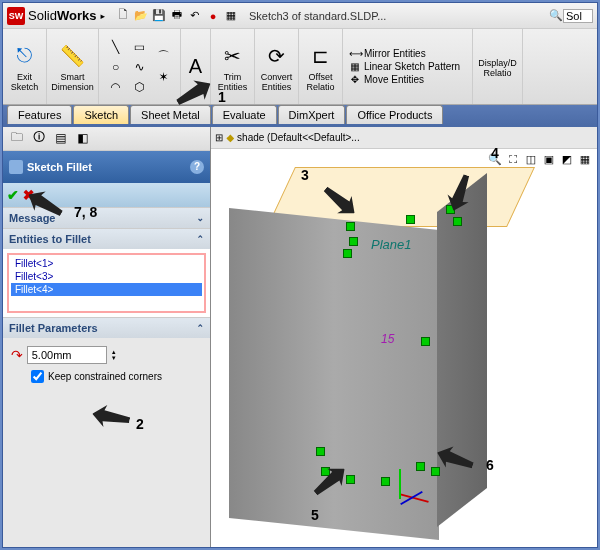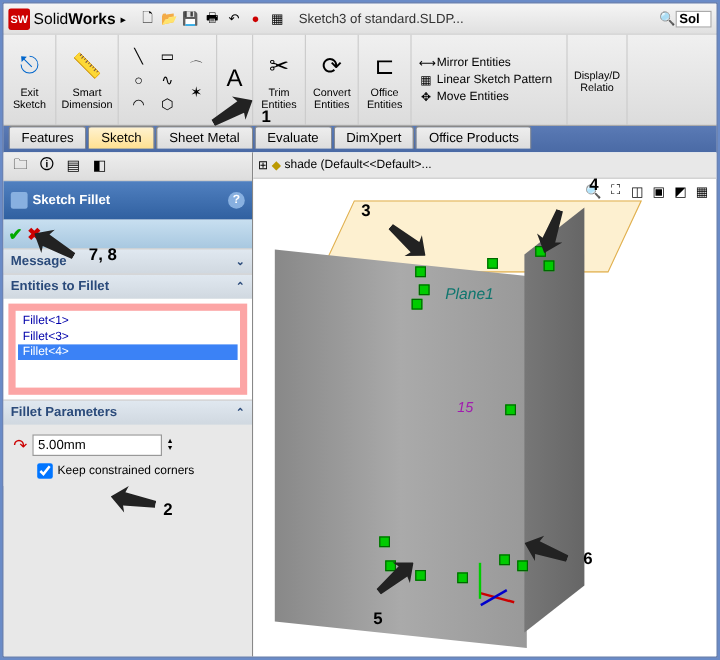--- a/index.html
+++ b/index.html
@@ -7,21 +7,21 @@
 .window { background: #e8e8e8; width: 596px; height: 546px; margin: 2px; border: 1px solid #3a5a9a; }
 
 .titlebar { height: 26px; background: linear-gradient(#f5f5f5, #e0e0e0); display: flex; align-items: center; padding: 0 4px; border-bottom: 1px solid #ccc; }
 .logo { width: 18px; height: 18px; background: #c00; border-radius: 2px; margin-right: 3px; display: flex; align-items: center; justify-content: center; color: #fff; font-size: 9px; font-weight: bold; }
 .app-title { font-size: 13px; }
 .app-title .bold { font-weight: bold; }
 .qat { margin-left: 10px; display: flex; gap: 2px; align-items: center; }
 .qat-btn { width: 16px; height: 16px; font-size: 11px; display: flex; align-items: center; justify-content: center; cursor: pointer; }
 .doc-title { margin-left: 10px; font-size: 11px; color: #333; }
 .search-box { margin-left: auto; display: flex; align-items: center; font-size: 11px; }
-.search-box input { width: 30px; border: 1px solid #aaa; font-size: 11px; padding: 0 2px; font-weight: bold; }
+.search-box input { width: 30px; border: 1px solid #aaa; font-size: 11px; padding: 0 2px; }
 
 .ribbon { height: 76px; background: linear-gradient(#f0f0f0, #dcdcdc); display: flex; border-bottom: 1px solid #aaa; }
 .ribbon-group { border-right: 1px solid #ccc; padding: 2px 4px; display: flex; flex-direction: column; align-items: center; justify-content: center; text-align: center; }
 .rg-big { width: 44px; }
 .rg-icon { font-size: 20px; height: 28px; display: flex; align-items: center; justify-content: center; }
 .rg-label { font-size: 9px; line-height: 10px; margin-top: 2px; }
 .rg-shapes { width: 82px; display: flex; flex-wrap: wrap; gap: 2px; align-content: center; padding: 4px; }
 .shape-btn { width: 22px; height: 18px; font-size: 12px; display: flex; align-items: center; justify-content: center; cursor: pointer; }
 .rg-list { display: flex; flex-direction: column; align-items: flex-start; gap: 2px; padding: 2px 6px; font-size: 10px; }
 .rg-list-item { display: flex; align-items: center; gap: 3px; }
@@ -43,27 +43,27 @@
 
 .pm-confirm { height: 24px; background: linear-gradient(#c8dff0, #a8c8e0); display: flex; align-items: center; gap: 4px; padding: 0 4px; }
 .ok-btn { color: #0a0; font-size: 14px; font-weight: bold; cursor: pointer; }
 .x-btn { color: #c00; font-size: 14px; font-weight: bold; cursor: pointer; }
 
 .pm-section { border-top: 1px solid #ccc; }
 .pm-section-head { height: 20px; background: linear-gradient(#e0e8f0, #d0d8e0); display: flex; align-items: center; padding: 0 6px; font-size: 11px; font-weight: bold; color: #2a4a7a; }
 .pm-chevron { margin-left: auto; font-size: 9px; }
 .pm-section-body { padding: 4px; background: #fff; font-size: 11px; }
 
-.fillet-list { background: #fff; border: 6px solid #fca5a5; height: 76px; padding: 2px; }
+.fillet-list { background: #fff; border: 2px solid #fca5a5; height: 60px; padding: 2px; }
 .fillet-item { padding: 1px 4px; color: #00a; font-size: 10px; }
 .fillet-item.selected { background: #3b82f6; color: #fff; }
 
 .param-row { display: flex; align-items: center; gap: 4px; padding: 4px; }
 .param-icon { color: #c00; font-size: 14px; }
-.param-input { width: 108px; border: 1px solid #999; padding: 2px 4px; font-size: 11px; }
+.param-input { width: 80px; border: 1px solid #999; padding: 2px 4px; font-size: 11px; }
 .spinner { display: flex; flex-direction: column; font-size: 6px; line-height: 6px; }
 .check-row { display: flex; align-items: center; gap: 4px; padding: 2px 24px; font-size: 10px; }
 
 .viewport { flex: 1; position: relative; background: #fff; overflow: hidden; }
 .vp-top { height: 22px; background: #e8e8e8; display: flex; align-items: center; padding: 0 4px; font-size: 10px; border-bottom: 1px solid #ccc; }
 .vp-icon { width: 16px; height: 16px; font-size: 11px; display: flex; align-items: center; justify-content: center; cursor: pointer; border: 1px solid transparent; }
 .vp-icons-right { position: absolute; top: 24px; right: 4px; display: flex; gap: 2px; }
 
 .model { position: absolute; top: 30px; left: 10px; width: 360px; height: 380px; }
 .face-top { position: absolute; width: 240px; height: 60px; background: #fdf0d0; border: 1px solid #e0b050; top: 10px; left: 60px; transform: skewX(-25deg); }
@@ -134,21 +134,21 @@
     <div class="ribbon-group rg-big">
       <div class="rg-icon">✂</div>
       <div class="rg-label">Trim Entities</div>
     </div>
     <div class="ribbon-group rg-big">
       <div class="rg-icon">⟳</div>
       <div class="rg-label">Convert Entities</div>
     </div>
     <div class="ribbon-group rg-big">
       <div class="rg-icon">⊏</div>
-      <div class="rg-label">Office Entities</div>
+      <div class="rg-label">Offset Relatio</div>
     </div>
     <div class="ribbon-group rg-list" style="width:130px">
       <div class="rg-list-item">
           <span class="rg-list-icon">⟷</span>
           <span>Mirror Entities</span>
         </div>
       <div class="rg-list-item">
           <span class="rg-list-icon">▦</span>
           <span>Linear Sketch Pattern</span>
         </div>

